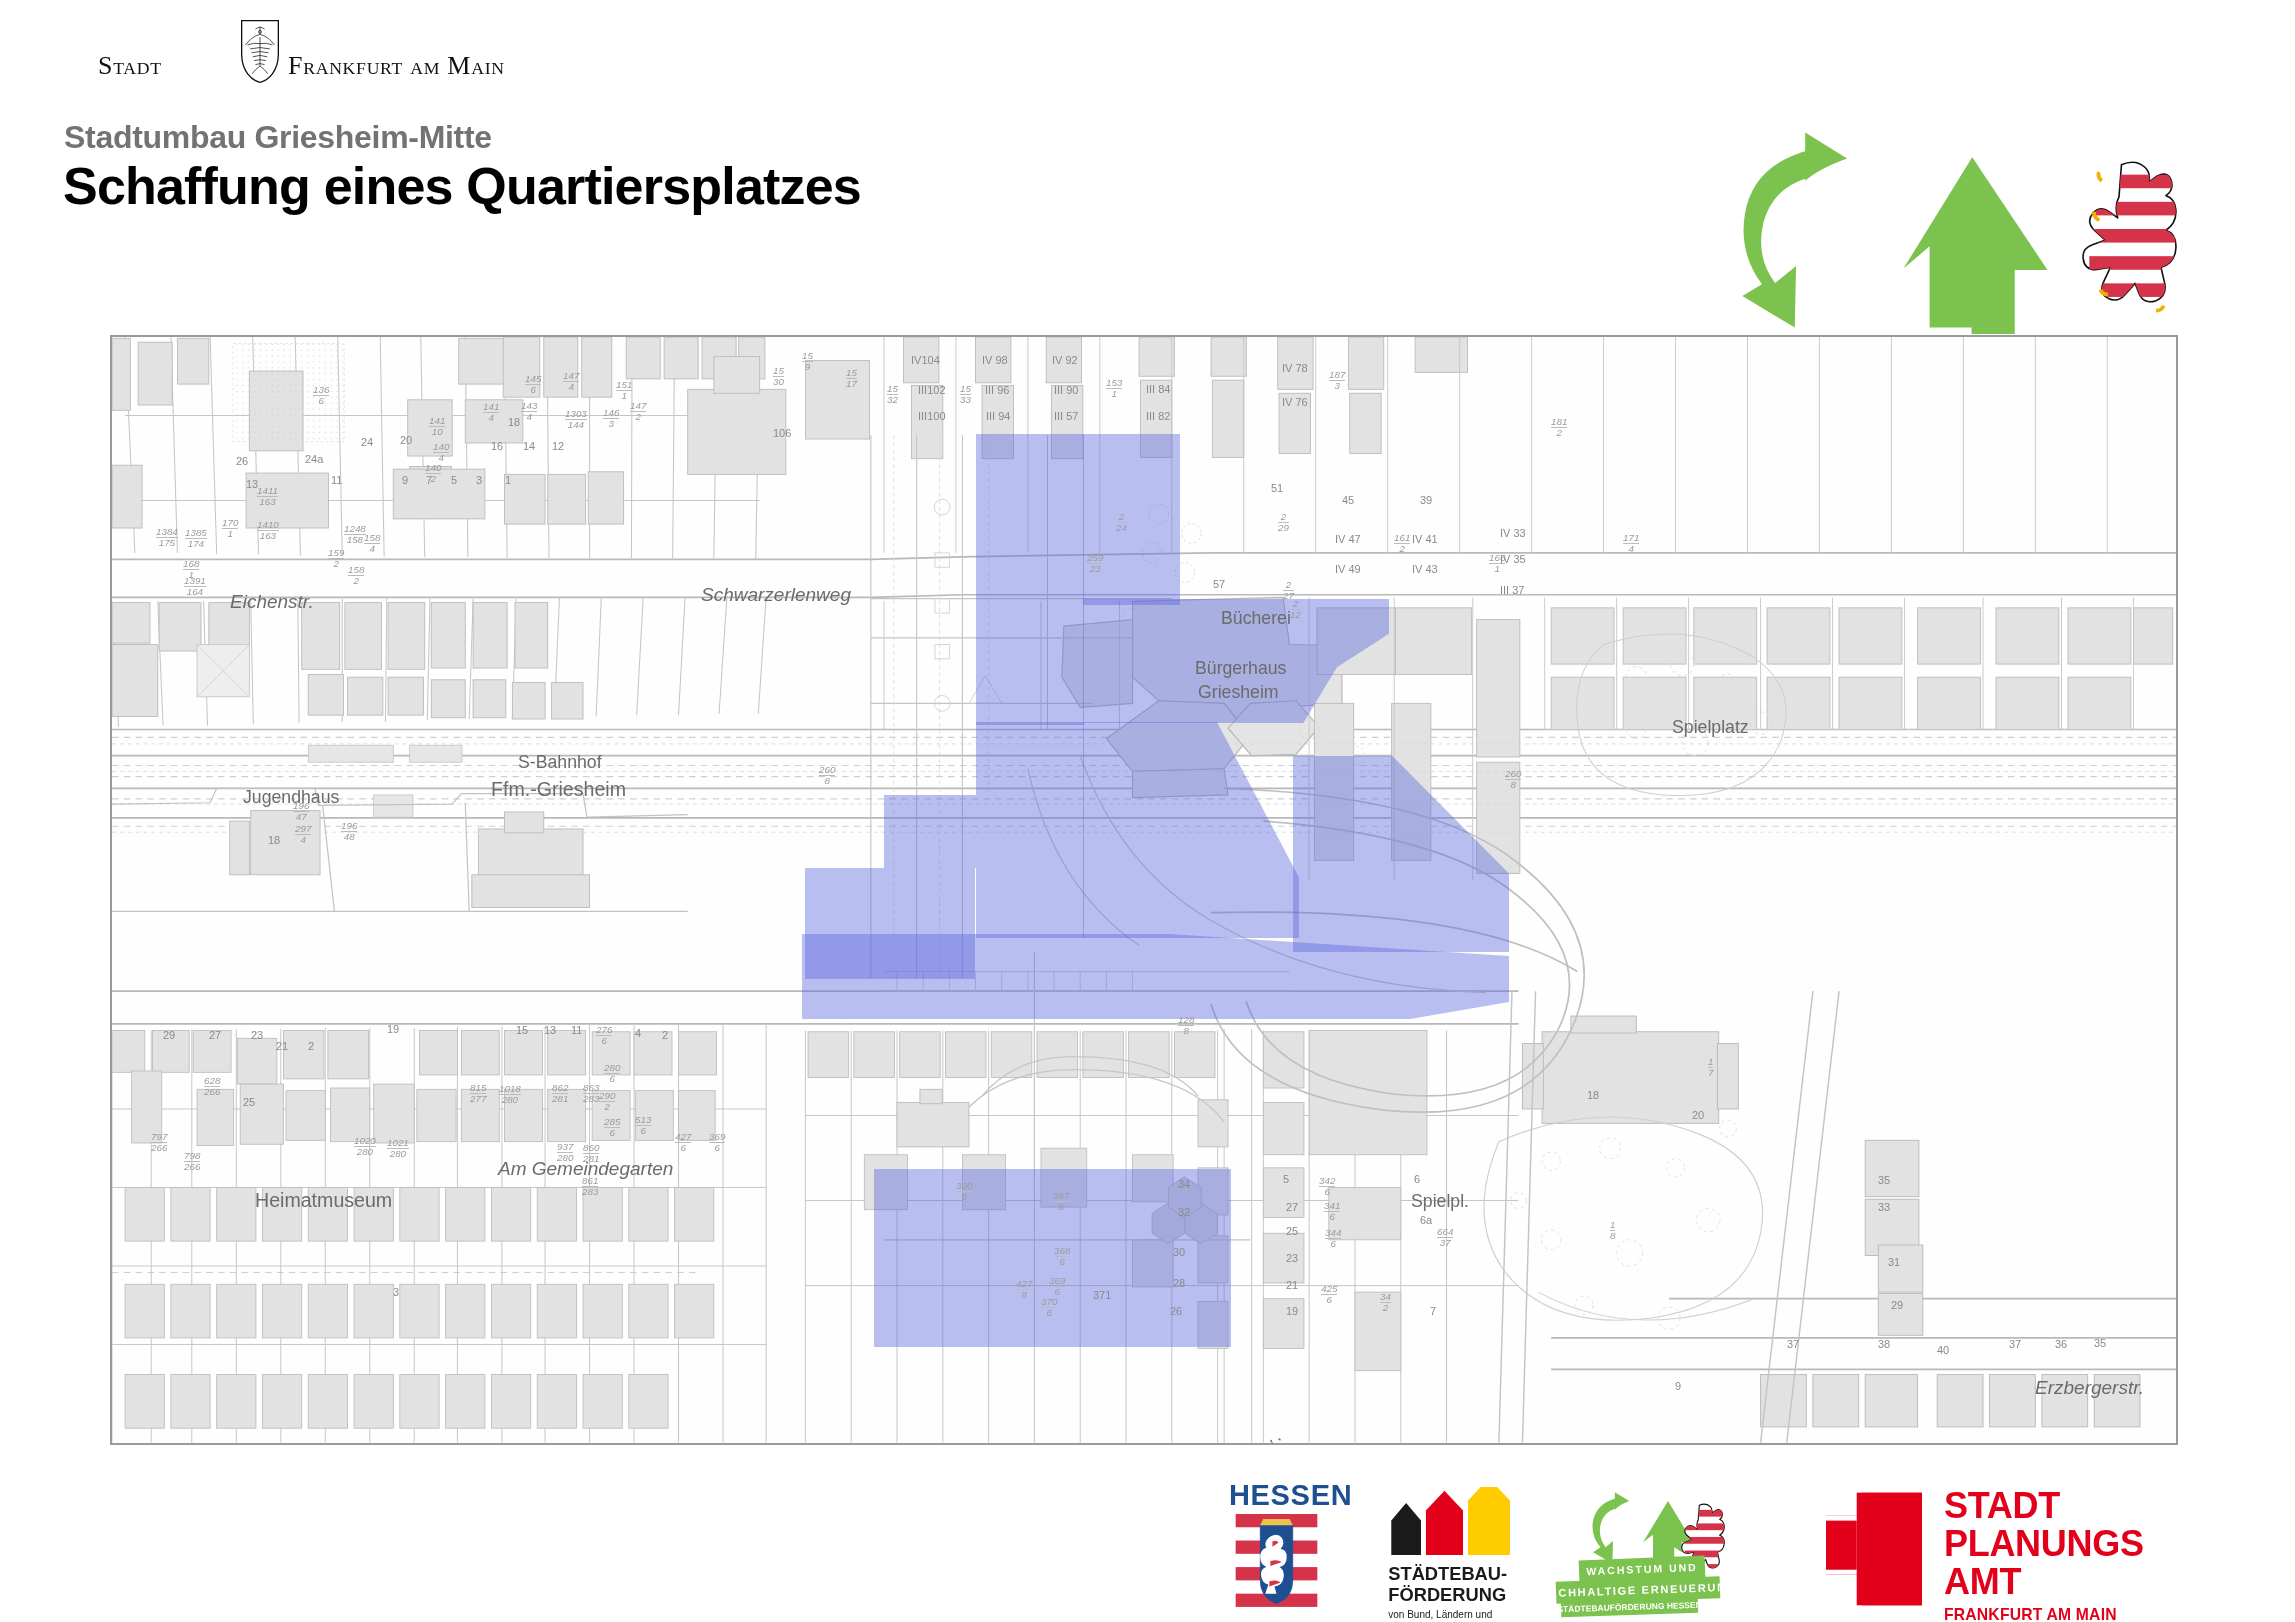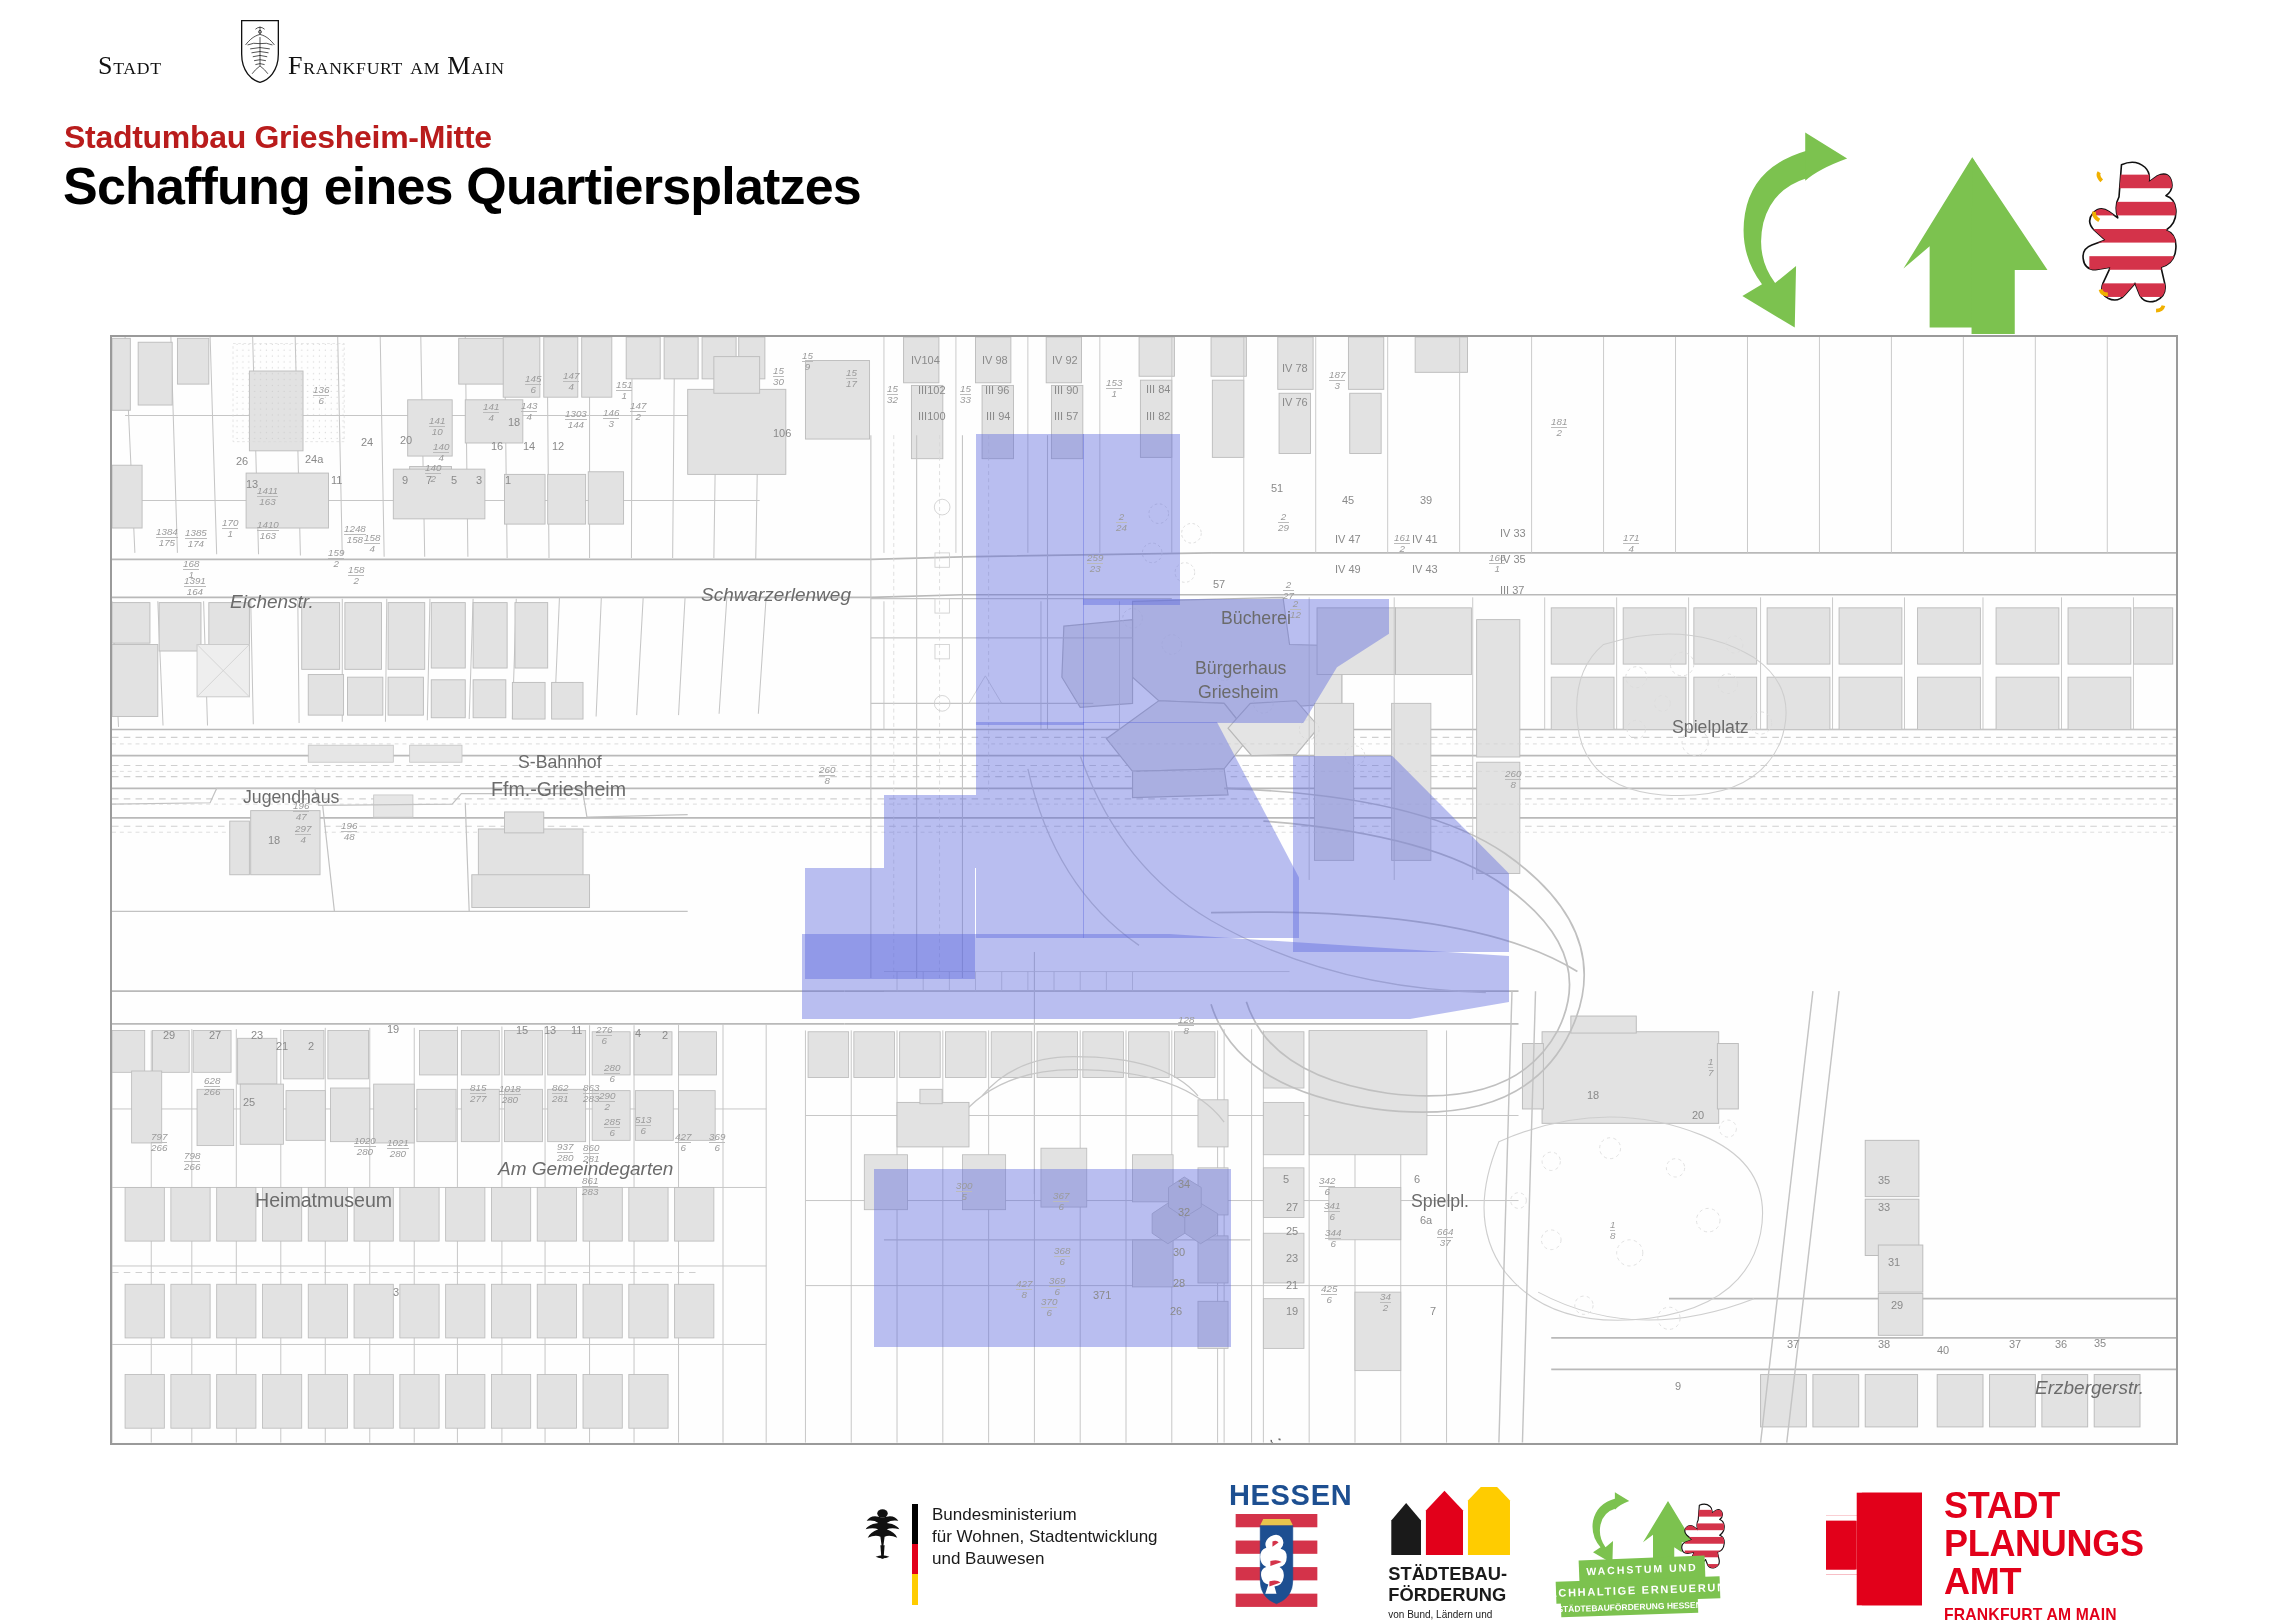--- a/index.html
+++ b/index.html
@@ -10,21 +10,21 @@
   
   #city-logo{position:absolute;left:98px;top:34px;width:419px;height:52px;}
   #city-logo .crest{position:absolute;left:143px;top:-14.4px;width:38px;height:63px;}
   #city-logo .wordmark{position:absolute;left:0;top:19.6px;white-space:nowrap;
       font-family:"Liberation Serif","DejaVu Serif",serif;font-size:26px;letter-spacing:0.7px;color:#111;}
   #city-logo .wm1{position:absolute;left:0;top:17px;}
   #city-logo .wm2{position:absolute;left:190px;top:17px;}
   .sc{font-size:17.7px;}
 
   #subtitle{position:absolute;left:64px;top:119px;font-size:32px;font-weight:bold;
-            letter-spacing:-0.3px;color:#b91c1c;white-space:nowrap;}
+            letter-spacing:-0.3px;color:#737373;white-space:nowrap;}
   #maintitle{position:absolute;left:63px;top:156px;font-size:52px;font-weight:bold;
              letter-spacing:-0.8px;color:#000;white-space:nowrap;}
 
   
   #prog-logo{position:absolute;left:1707px;top:118px;width:478px;height:275px;}
   .banner{position:absolute;background:#7cc24f;color:#fff;display:flex;align-items:center;
           justify-content:center;font-weight:bold;white-space:nowrap;}
   #prog-logo .b1{left:26px;top:251px;width:366px;height:50px;transform:rotate(-2.2deg);
       font-size:22px;letter-spacing:4.6px;}
   #prog-logo .b2{left:-3.3px;top:298px;width:468px;height:48px;transform:rotate(-2.0deg);
@@ -703,36 +703,20 @@
       <div class="mlabel bnum" style="left: 1388px; top: 216px;">IV 35</div>
       <div class="mlabel bnum" style="left: 1388px; top: 247px;">III 37</div>
       <div class="mlabel pnum" style="left: 1171px; top: 243px;"><span style="border-bottom:0.7px solid #bbb;display:block;">2</span>27</div>
       <div class="mlabel pnum" style="left: 1178px; top: 262px;"><span style="border-bottom:0.7px solid #bbb;display:block;">2</span>12</div>
       <div class="mlabel pnum" style="left: 1166px; top: 175px;"><span style="border-bottom:0.7px solid #bbb;display:block;">2</span>29</div>
     </div>
 </div>
 
 <div id="footer">
 
-  <div class="flogo" style="left:864px;top:14.4px;width:340px;height:105px;">
-    <svg viewBox="0 0 70 110" style="position:absolute;left:0;top:14.4px;width:37px;height:58px;">
-      <g fill="#111">
-        <ellipse cx="35" cy="18" rx="10" ry="8"></ellipse>
-        <path d="M35 26 q-22 -8 -30 6 q14 -2 22 4 q-18 2 -24 12 q14 -4 24 0 q-16 6 -20 16 q14 -6 24 -2 l4 30 l4 -30 q10 -4 24 2 q-4 -10 -20 -16 q10 -4 24 0 q-6 -10 -24 -12 q8 -6 22 -4 q-8 -14 -30 -6 Z"></path>
-        <path d="M31 78 l8 0 l-2 26 l-4 0 Z"></path>
-        <path d="M22 100 q13 -6 26 0 q-13 6 -26 0 Z"></path>
-      </g>
-    </svg>
-    <div style="position:absolute;left:48px;top:14.4px;width:5.9px;height:41px;background:#000;"></div>
-    <div style="position:absolute;left:48px;top:55px;width:5.9px;height:30px;background:#e2001a;"></div>
-    <div style="position:absolute;left:48px;top:85px;width:5.9px;height:31px;background:#ffcc00;"></div>
-    <div class="bund-txt" style="position:absolute;left:68px;top:14.4px;">Bundesministerium</div>
-    <div class="bund-txt" style="position:absolute;left:68px;top:37px;">für Wohnen, Stadtentwicklung</div>
-    <div class="bund-txt" style="position:absolute;left:68px;top:59px;">und Bauwesen</div>
-  </div>
 
   <div class="flogo" style="left:1221px;top:3.9px;width:118px;height:131px;">
     <div class="hessen-word" style="position:absolute;left:7.9px;top:0px;">HESSEN</div>
     <svg viewBox="0 0 160 190" style="position:absolute;left:2.6px;top:35px;width:105px;height:97px;">
       <rect x="0" y="0" width="160" height="26" fill="#d4334a"></rect>
       <rect x="0" y="52" width="160" height="26" fill="#d4334a"></rect>
       <rect x="0" y="104" width="160" height="26" fill="#d4334a"></rect>
       <rect x="0" y="156" width="160" height="26" fill="#d4334a"></rect>
       <path d="M48 22 h64 v108 q0 34 -32 46 q-32 -12 -32 -46 Z" fill="#1d4f91" stroke="#1d4f91"></path>
       <path d="M48 22 h64 l-6 -12 h-52 Z" fill="#e8c44c"></path>

